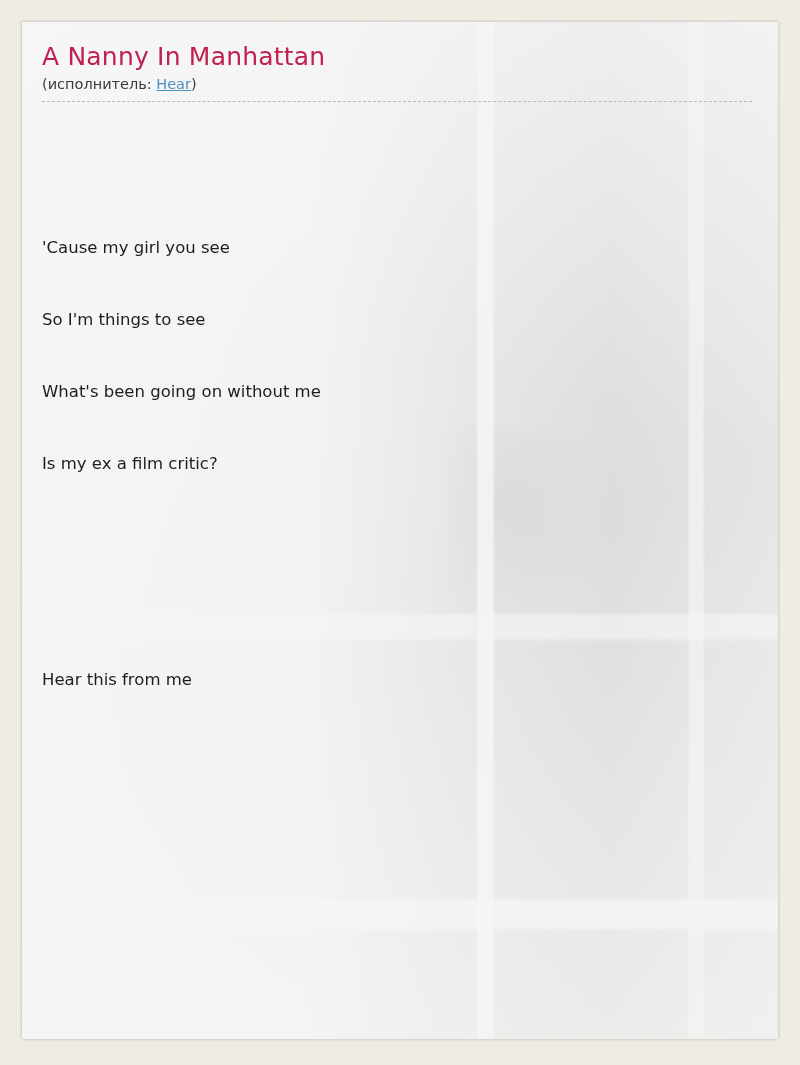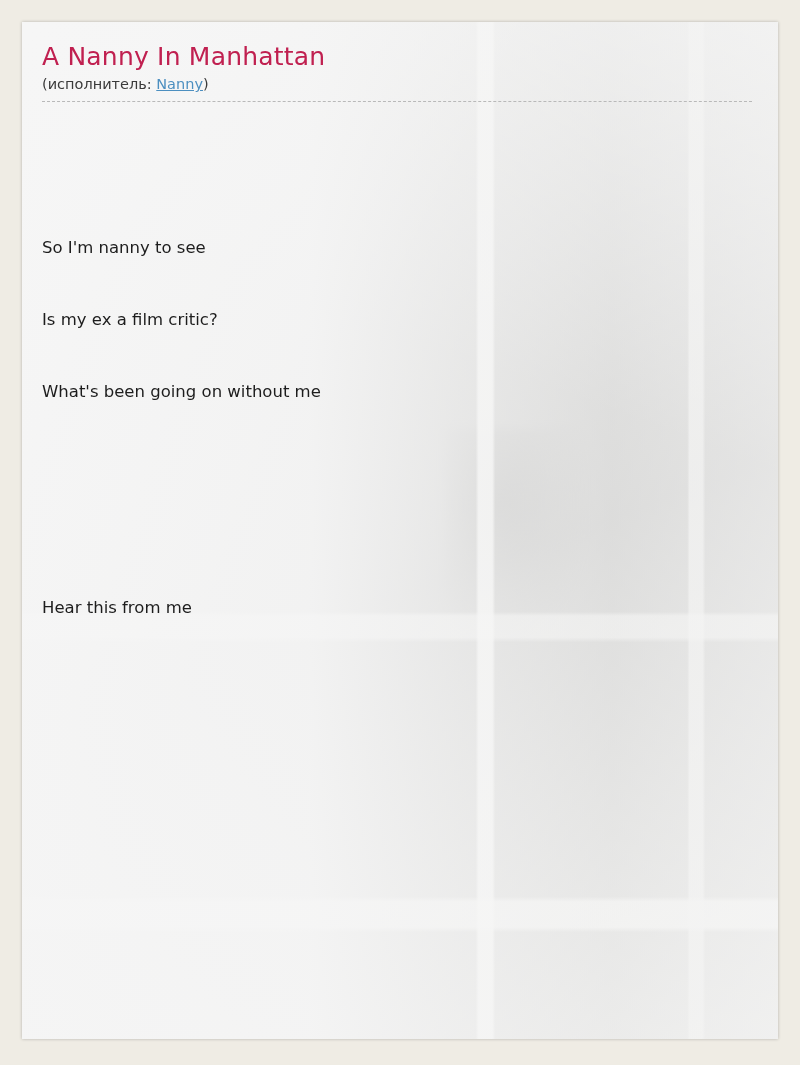--- a/index.html
+++ b/index.html
@@ -107,28 +107,29 @@
 <div class="page">
   <div class="paper">
     <div class="bg-photo">
       <div class="bg-blob"></div>
     </div>
     <div class="bg-wash"></div>
 
     <div class="content">
       <h1 class="song-title">A Nanny In Manhattan</h1>
 
-      <div class="artist-line"><span>(исполнитель: </span><span class="artist-link">Nanny</span><span>)</span></div>
+      <div class="artist-line"><span>(исполнитель: </span><span class="artist-link">Hear</span><span>)</span></div>
 
       <div class="lyrics">
 
         <div class="stanza">
-          <div class="line">So I'm nanny to see</div>
+          <div class="line">'Cause my girl you see</div>
+          <div class="line">So I'm things to see</div>
+          <div class="line">What's been going on without me</div>
           <div class="line">Is my ex a film critic?</div>
-          <div class="line">What's been going on without me</div>
         </div>
 
         <div class="stanza">
           <div class="line">Hear this from me</div>
           
           
           
           
         </div>
 

